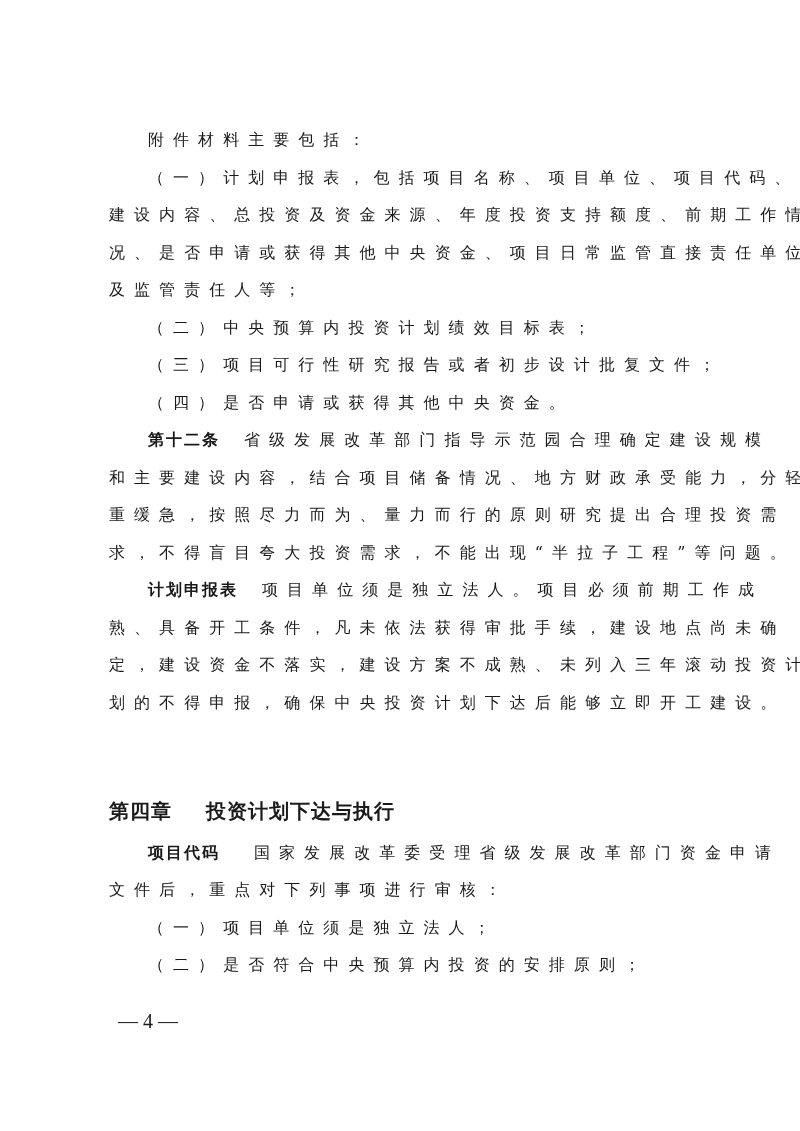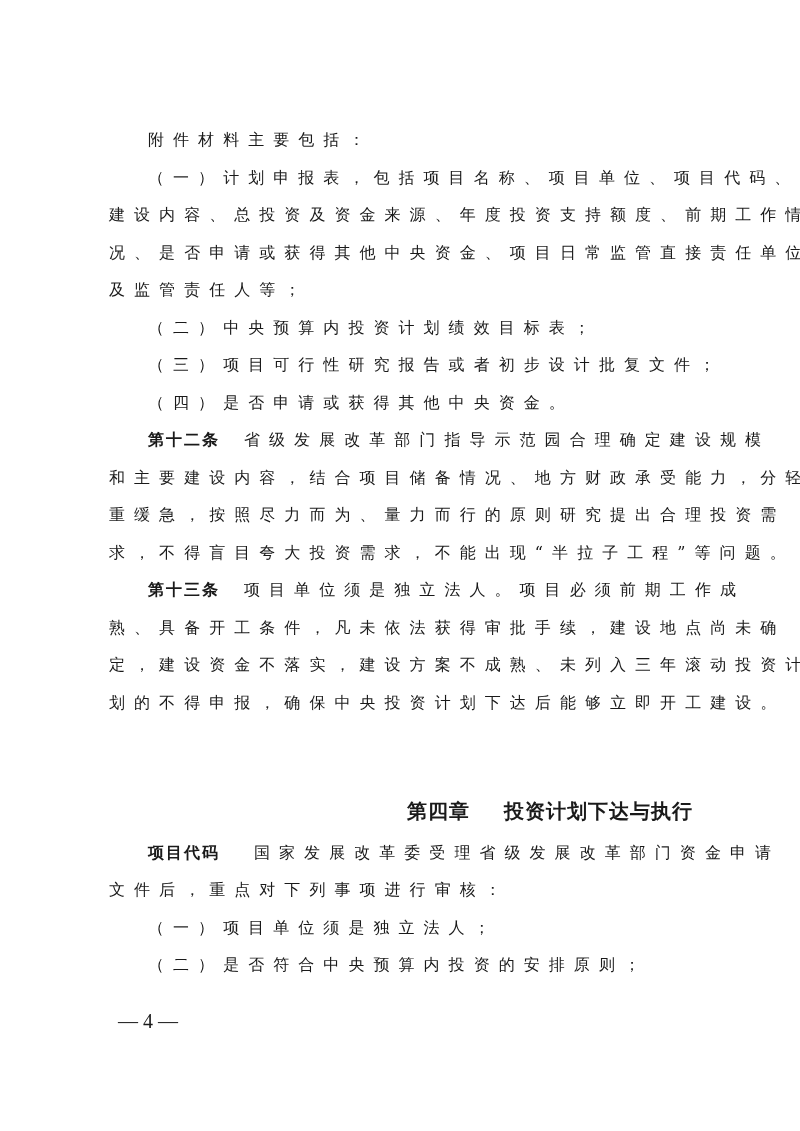--- a/index.html
+++ b/index.html
@@ -2,21 +2,21 @@
 <html><head>
 <meta charset="utf-8">
 <style>
   html, body { margin:0; padding:0; background:#ffffff; }
   body { width:800px; height:1131px; position:relative; overflow:hidden;
          font-family:"DejaVu Serif","Liberation Serif",serif; color:#1a1a1a; }
   .page { position:absolute; left:109px; top:0; width:584px; }
   .line { position:absolute; left:0; white-space:nowrap; font-size:16px; letter-spacing:9.05px; line-height:24px; }
   .indent { left:39px; }
   .bold { font-family:Liberation Serif, serif; font-weight:bold; letter-spacing:2px; }
-  .chapter { position:absolute; left:0; width:584px; text-align:right; font-family:Liberation Mono, monospace; font-weight:bold; font-size:20px; letter-spacing:1px; white-space:nowrap; }
+  .chapter { position:absolute; left:0; width:584px; text-align:left; font-family:Liberation Mono, monospace; font-weight:bold; font-size:20px; letter-spacing:1px; white-space:nowrap; }
   .gap { display:inline-block; width:34px; }
   .gap2 { display:inline-block; width:24px; }
   .pagenum { position:absolute; left:118px; top:1010px; font-family:"Liberation Serif",serif; font-size:20px; white-space:nowrap; }
 </style>
 </head>
 <body>
 
 <div class="page">
   <div class="line indent" style="top:128px">附件材料主要包括：</div>
 
@@ -30,21 +30,21 @@
   <div class="line indent" style="top:391px">（四）是否申请或获得其他中央资金。</div>
 
   <div class="line indent" style="top:428px">
     <span class="bold">第十二条</span><span class="gap2"></span><span>省级发展改革部门指导示范园合理确定建设规模</span>
   </div>
   <div class="line" style="top:466px">和主要建设内容，结合项目储备情况、地方财政承受能力，分轻</div>
   <div class="line" style="top:503px">重缓急，按照尽力而为、量力而行的原则研究提出合理投资需</div>
   <div class="line" style="top:541px">求，不得盲目夸大投资需求，不能出现“半拉子工程”等问题。</div>
 
   <div class="line indent" style="top:578px">
-    <span class="bold">第十三条</span><span class="gap2"></span><span>项目单位须是独立法人。项目必须前期工作成</span>
+    <span class="bold">计划申报表</span><span class="gap2"></span><span>项目单位须是独立法人。项目必须前期工作成</span>
   </div>
   <div class="line" style="top:616px">熟、具备开工条件，凡未依法获得审批手续，建设地点尚未确</div>
   <div class="line" style="top:653px">定，建设资金不落实，建设方案不成熟、未列入三年滚动投资计</div>
   <div class="line" style="top:691px">划的不得申报，确保中央投资计划下达后能够立即开工建设。</div>
 
   <div class="chapter" style="top:798px">
     <span>第四章</span><span class="gap"></span><span>投资计划下达与执行</span>
   </div>
 
   <div class="line indent" style="top:841px">

